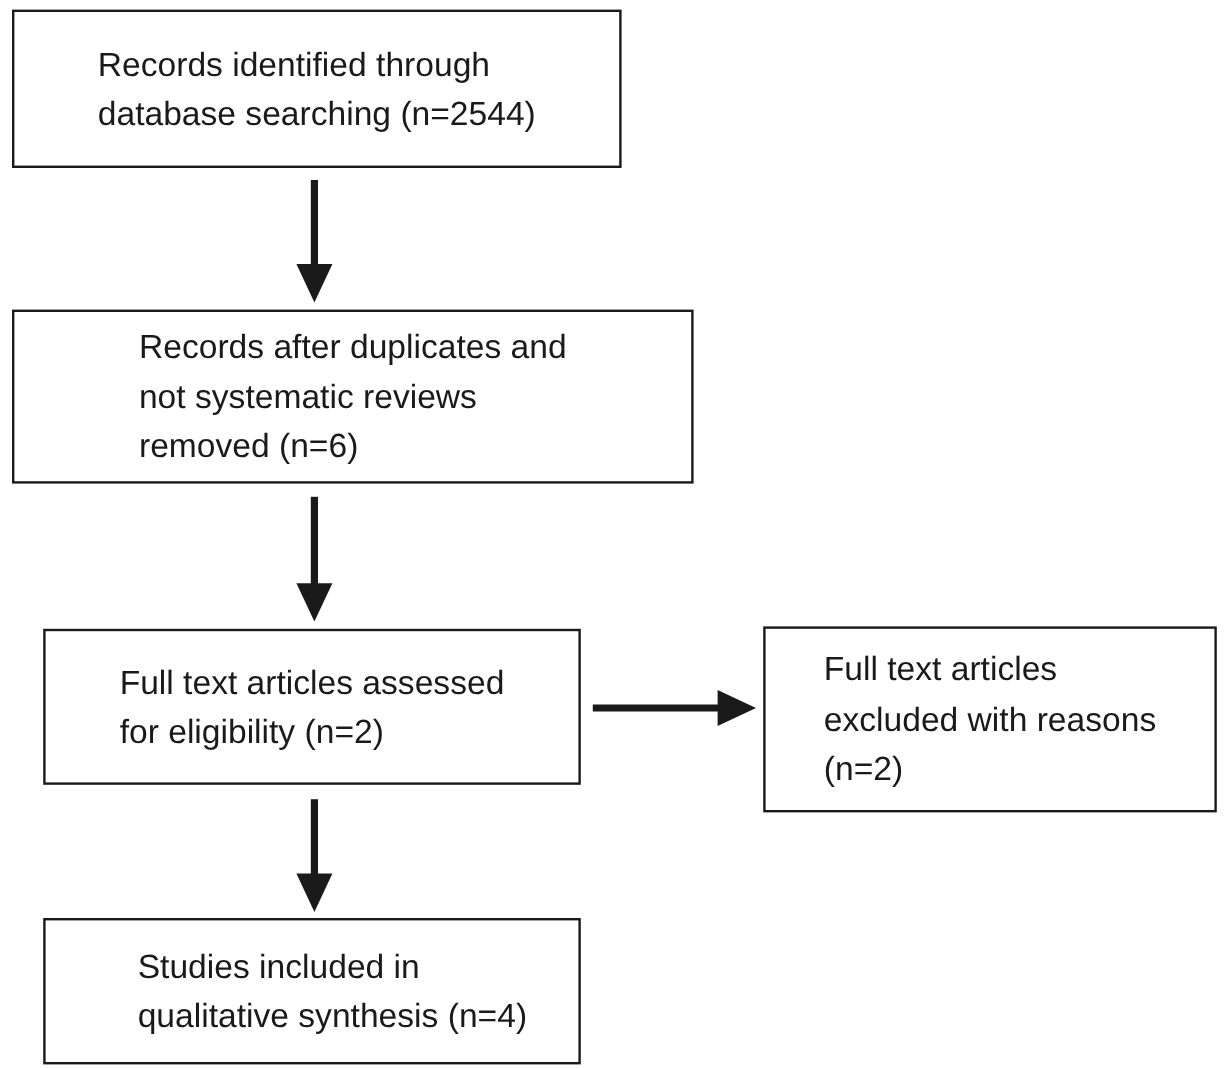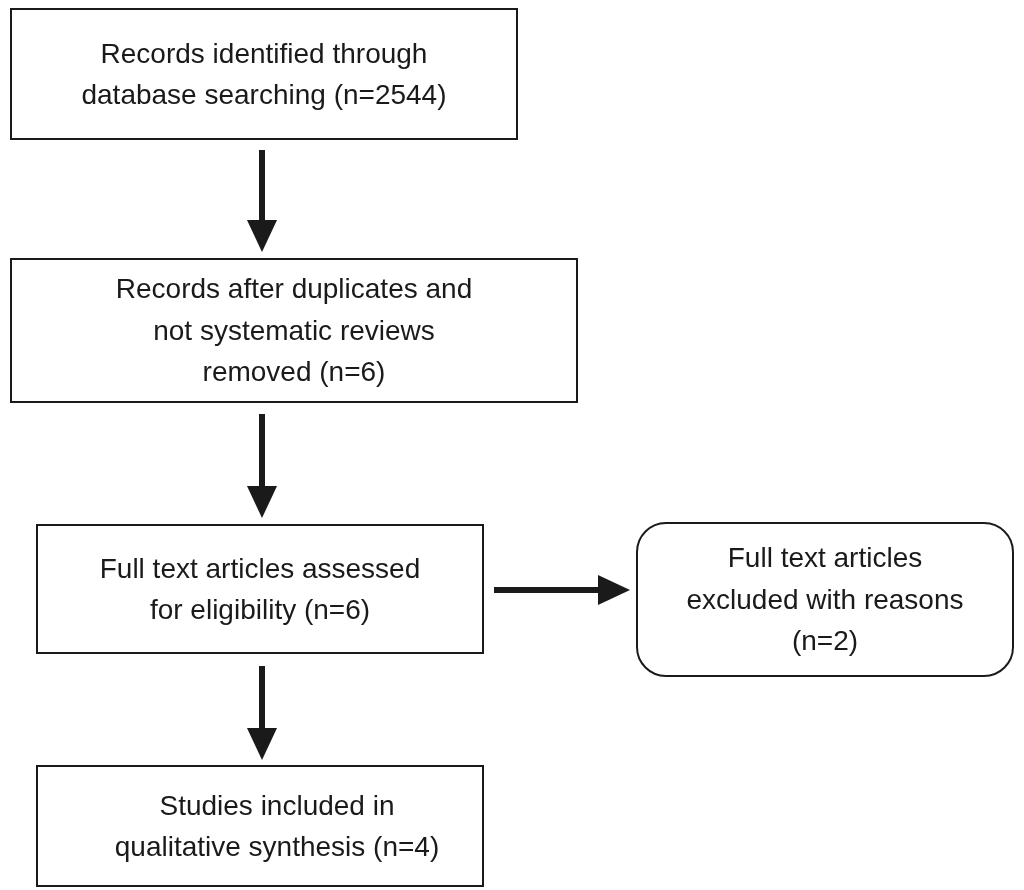--- a/index.html
+++ b/index.html
@@ -17,30 +17,29 @@
     overflow: hidden;
   }
   .node {
     position: absolute;
     box-sizing: border-box;
     border: 2px solid #1a1a1a;
     background: #ffffff;
     display: flex;
     align-items: center;
     justify-content: center;
-    text-align: center;
     font-size: 28px;
     line-height: 1.48;
     white-space: pre-line;
     padding: 4px 10px;
   }
   #box-identified { left: 10px;  top: 8px;   width: 508px; height: 132px; }
   #box-screened   { left: 10px;  top: 258px; width: 568px; height: 145px; }
   #box-assessed   { left: 36px;  top: 524px; width: 448px; height: 130px; }
-  #box-excluded   { left: 636px; top: 522px; width: 378px; height: 155px; border-radius: 30px; }
+  #box-excluded   { left: 636px; top: 522px; width: 378px; height: 155px; }
   #box-included   { left: 36px;  top: 765px; width: 448px; height: 122px; padding-left: 44px; }
   .arrow-layer {
     position: absolute;
     left: 0; top: 0;
     width: 1024px;
     height: 890px;
     pointer-events: none;
   }
   .arrow-layer line { stroke: #1a1a1a; stroke-width: 6; }
   .arrow-layer polygon { fill: #1a1a1a; }
@@ -79,21 +78,21 @@
   </div>
 
   <div class="node" id="box-screened">
     <span>Records after duplicates and
 not systematic reviews
 removed (n=6)</span>
   </div>
 
   <div class="node" id="box-assessed">
     <span>Full text articles assessed
-for eligibility (n=6)</span>
+for eligibility (n=2)</span>
   </div>
 
   <div class="node" id="box-excluded">
     <span>Full text articles
 excluded with reasons
 (n=2)</span>
   </div>
 
   <div class="node" id="box-included">
     <span>Studies included in

